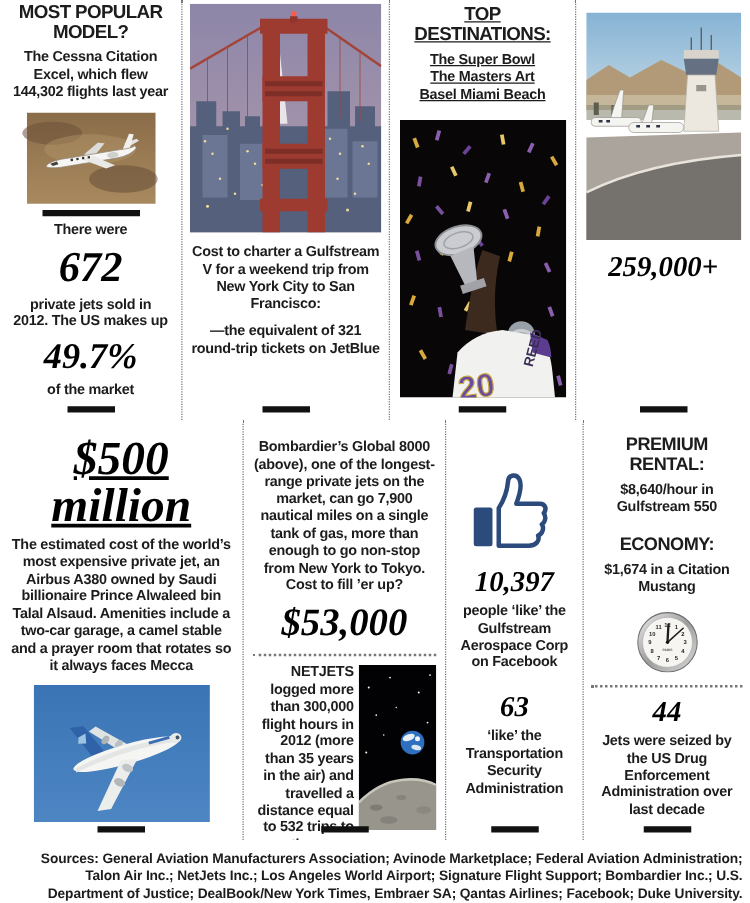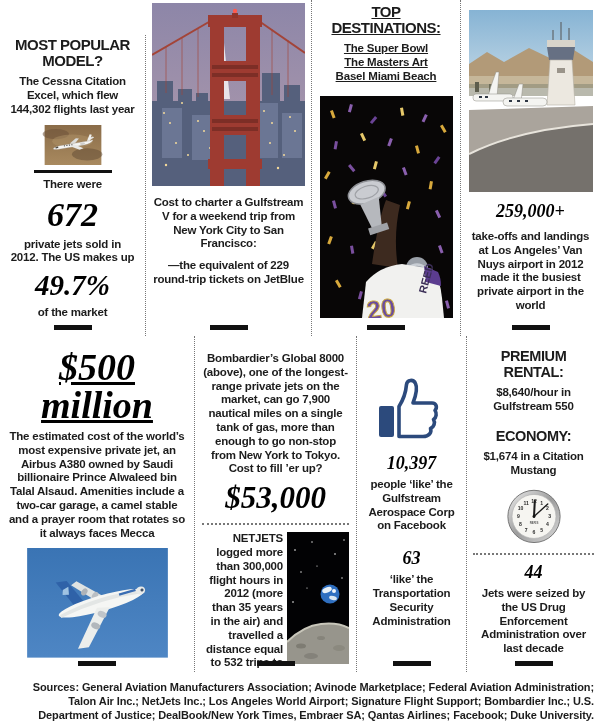--- a/index.html
+++ b/index.html
@@ -8,37 +8,37 @@
     font-family:"Liberation Sans",sans-serif;font-weight:bold;color:#1c1c1c;
     -webkit-font-smoothing:antialiased;
   }
   .row{display:flex;}
   .row-top{height:336px;}
   .row-mid{height:336px;}
   .col{box-sizing:border-box;position:relative;display:flex;flex-direction:column;
        align-items:center;text-align:center;overflow:hidden;}
   .sep{border-right:1px dotted #777;}
   
-  .c1{width:146px;padding:2px 9px 14px;margin-top:35px;}
+  .c1{width:146px;padding:2px 9px 14px;}
   .c2{width:166px;padding:3px 5px 14px;text-align:center;}
   .c3{width:149px;padding:4px 6px 14px;text-decoration:underline;}
   .c4{width:139px;padding:10px 6px 14px;}
   .cA{width:195px;padding:8px 6px 14px;}
   .cB{width:162px;padding:14px 7px 14px;}
   .cC{width:110px;padding:0 6px 14px;}
   .cD{width:133px;padding:13px 6px 14px;}
 
   .h{font-size:15px;line-height:1.08;letter-spacing:-0.5px;margin:0 0 4px;}
   .h2{font-size:14.5px;line-height:1.1;letter-spacing:-0.4px;margin:0 0 3px;}
   .t{font-size:11.5px;line-height:1.2;letter-spacing:-0.2px;margin:2px 0;}
   .pre{white-space:pre-line;}
   .rnum{font-family:"Liberation Serif","DejaVu Serif",serif;font-style:italic;
         font-weight:bold;color:#000000;line-height:1;margin:4px 0;}
   .n38{font-size:38px;text-decoration:underline;} .n34{font-size:34px;} .n31{font-size:31px;}
-  .n29{font-size:29px;} .n27{font-size:18px;} .n26{font-size:26px;}
+  .n29{font-size:29px;} .n27{font-size:23px;} .n26{font-size:26px;}
   .bar{height:5px;background:#111;}
   .bar-wide{width:78px;margin:5px auto 3px;}
   .bar-abs{position:absolute;bottom:6px;left:50%;transform:translateX(-50%);
            width:38px;height:5px;background:#111;}
   .dothr{width:100%;border-top:2px dotted #777;height:0;margin:6px 0 4px;}
   .photo{display:block;margin:0 auto;}
   .mt6{margin-top:6px;} .mt10{margin-top:10px;} .mt14{margin-top:14px;}
   .netrow{display:flex;width:100%;margin-top:3px;}
   .nettext{flex:1;text-align:right;font-size:11.5px;line-height:1.2;
            letter-spacing:-0.2px;padding-right:4px;}
@@ -157,21 +157,21 @@
         <g fill="#7d2e26">
           <rect x="60" y="62" width="46" height="4"></rect>
             <rect x="60" y="70" width="46" height="4"></rect>
           <rect x="60" y="116" width="46" height="4"></rect>
             <rect x="60" y="124" width="46" height="4"></rect>
         </g>
         <circle cx="83" cy="8" r="2.2" fill="#ff5a4d"></circle>
         <rect x="80" y="10" width="6" height="5" fill="#8f352b"></rect>
       </svg>
       <div class="t mt10">Cost to charter a Gulfstream V for a weekend trip from New York City to San Francisco:</div>
-      <div class="t mt6">—the equivalent of 229 round-trip tickets on JetBlue</div>
+      <div class="t mt6">—the equivalent of 321 round-trip tickets on JetBlue</div>
       <div class="bar bar-abs"></div>
     </div>
 
     <div class="col c3 sep">
       <div class="h">TOP DESTINATIONS:</div>
       <div class="t pre">The Super Bowl
 The Masters Art
 Basel Miami Beach</div>
       <svg class="photo mt10" width="133" height="222" viewBox="0 0 133 222">
         <rect width="133" height="222" fill="#080606"></rect>
@@ -256,21 +256,20 @@
             <rect x="16" y="86" width="3" height="2"></rect>
           <rect x="40" y="90" width="3" height="2"></rect>
             <rect x="48" y="90" width="3" height="2"></rect>
             <rect x="56" y="90" width="3" height="2"></rect>
         </g>
         <polygon points="0,100 124,96 124,182 0,182" fill="#aaa49c"></polygon>
         <path d="M0,144 Q48,120 124,114 L124,182 L0,182 Z" fill="#75716c"></path>
         <path d="M0,144 Q48,120 124,114" stroke="#e8e4dc" stroke-width="2" fill="none"></path>
       </svg>
       <div class="rnum n27 mt10">259,000+</div>
-      <div class="t mt6">take-offs and landings at Los Angeles’ Van Nuys airport in 2012 made it the busiest private airport in the world</div>
       <div class="bar bar-abs"></div>
     </div>
   </div>
 
   <div class="row row-mid">
 
     <div class="col cA sep">
       <div class="rnum n38">$500 million</div>
       <div class="t">The estimated cost of the world’s most expensive private jet, an Airbus A380 owned by Saudi billionaire Prince Alwaleed bin Talal Alsaud. Amenities include a two-car garage, a camel stable and a prayer room that rotates so it always faces Mecca</div>
       <svg class="photo mt6" width="181" height="141" viewBox="0 0 181 141">

